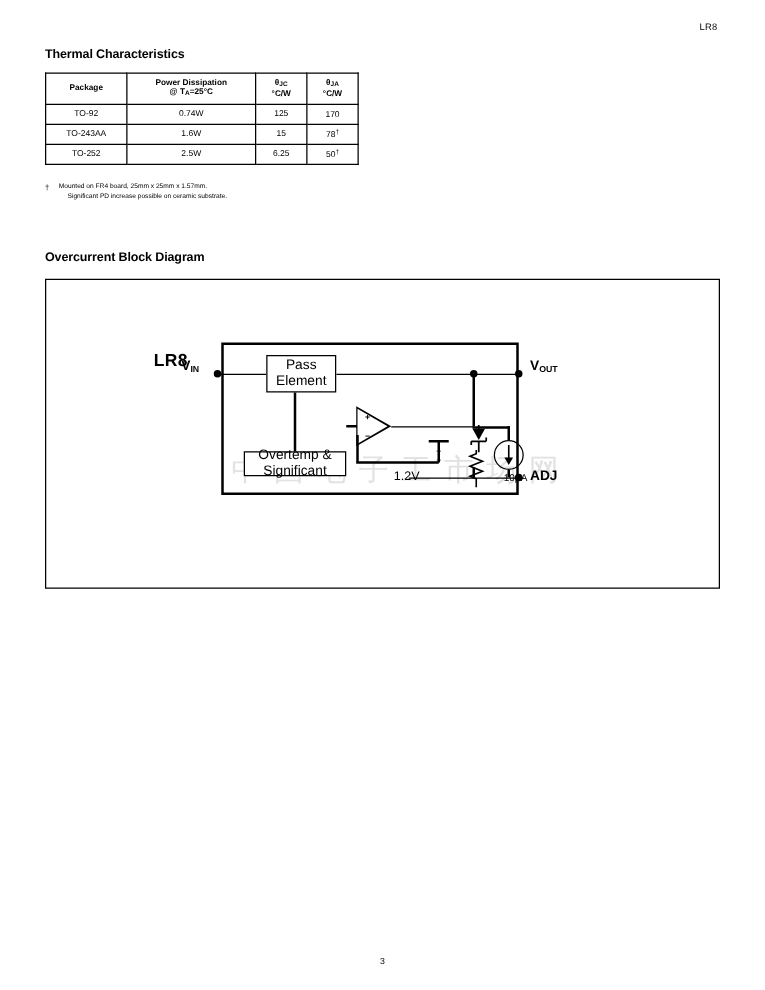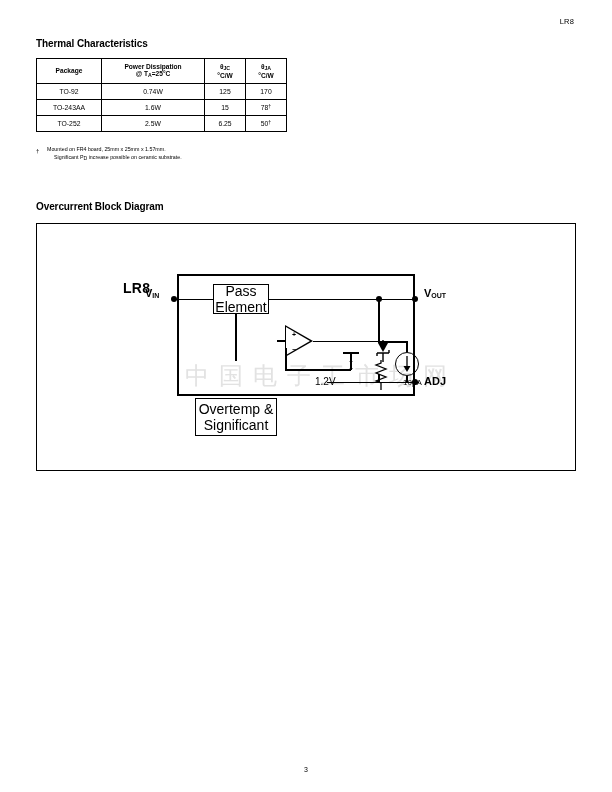--- a/index.html
+++ b/index.html
@@ -143,29 +143,29 @@
 
   
   .blk {
     position: absolute;
     border: 1px solid #000;
     box-sizing: border-box;
     display: flex;
     align-items: center;
     justify-content: center;
     text-align: center;
-    font-size: 14px;
+    font-size: 11px;
     line-height: 1.15;
     background: #fff;
   }
   #pass-element {
     left: 176px; top: 60px; width: 56px; height: 30px;
   }
   #otoc-block {
-    left: 158px; top: 137px; width: 82px; height: 38px; margin-top: 37px;
+    left: 158px; top: 137px; width: 82px; height: 20px;
   }
 
   
   .opamp {
     position: absolute;
     left: 248px;
     top: 101px;
     width: 0; height: 0;
     border-top: 16px solid transparent;
     border-bottom: 16px solid transparent;

